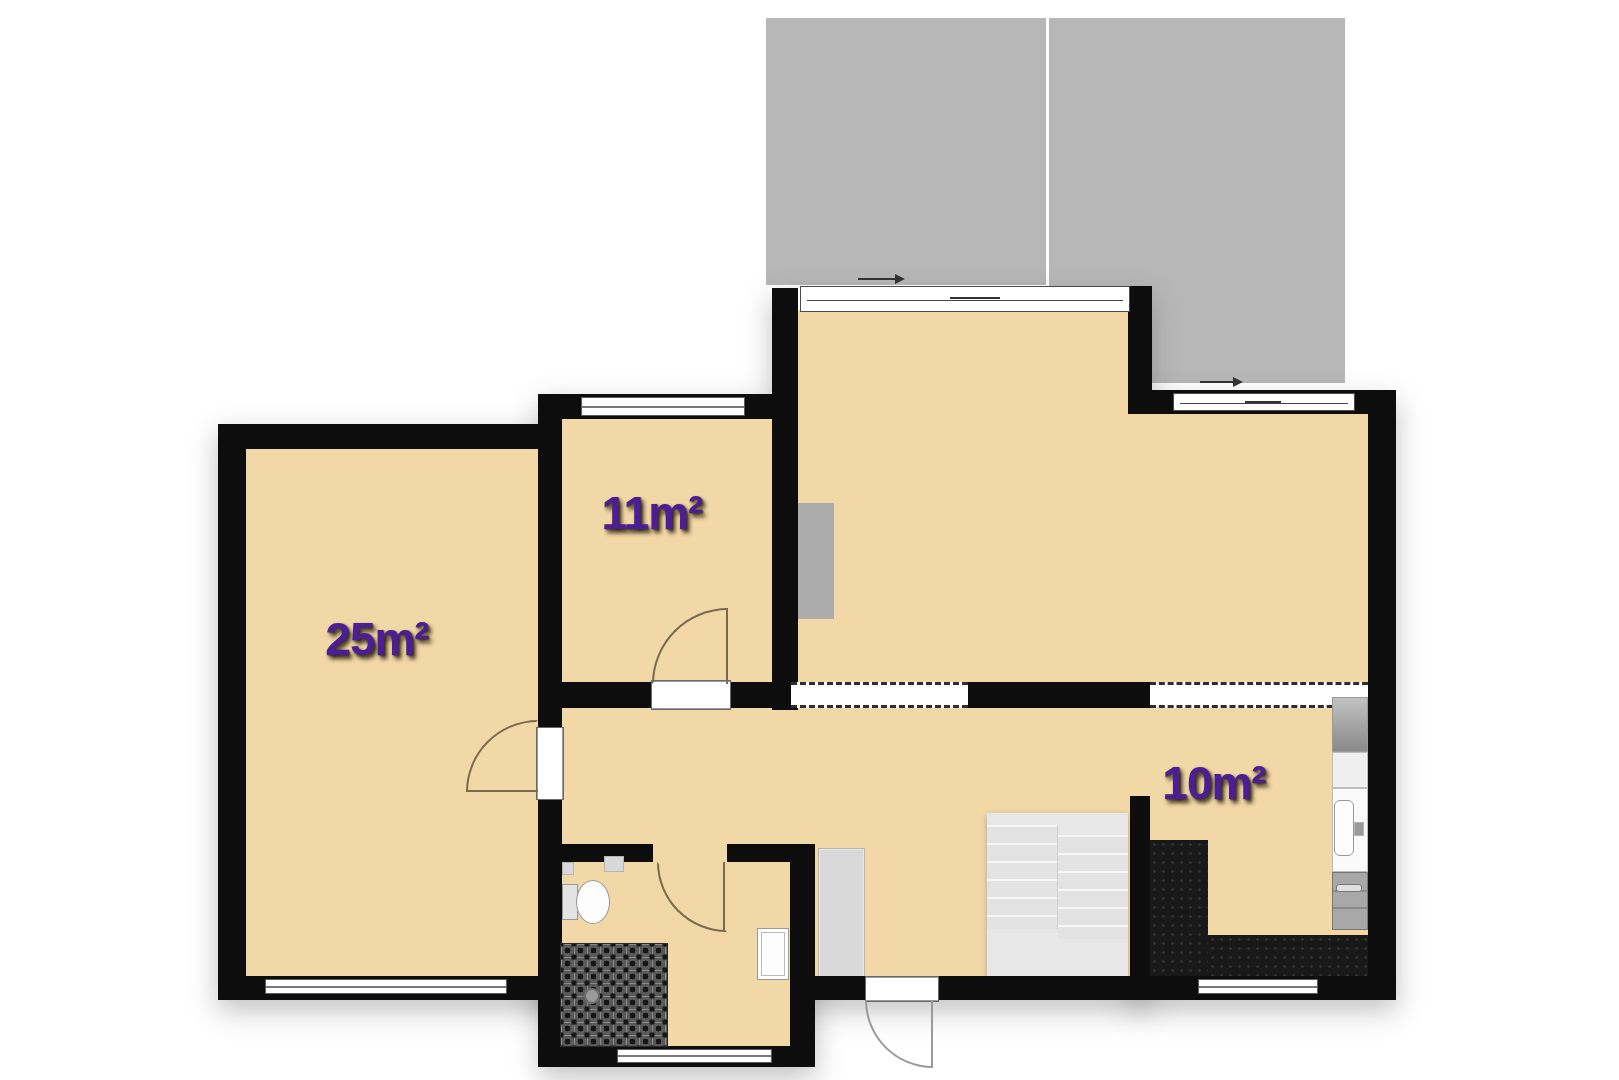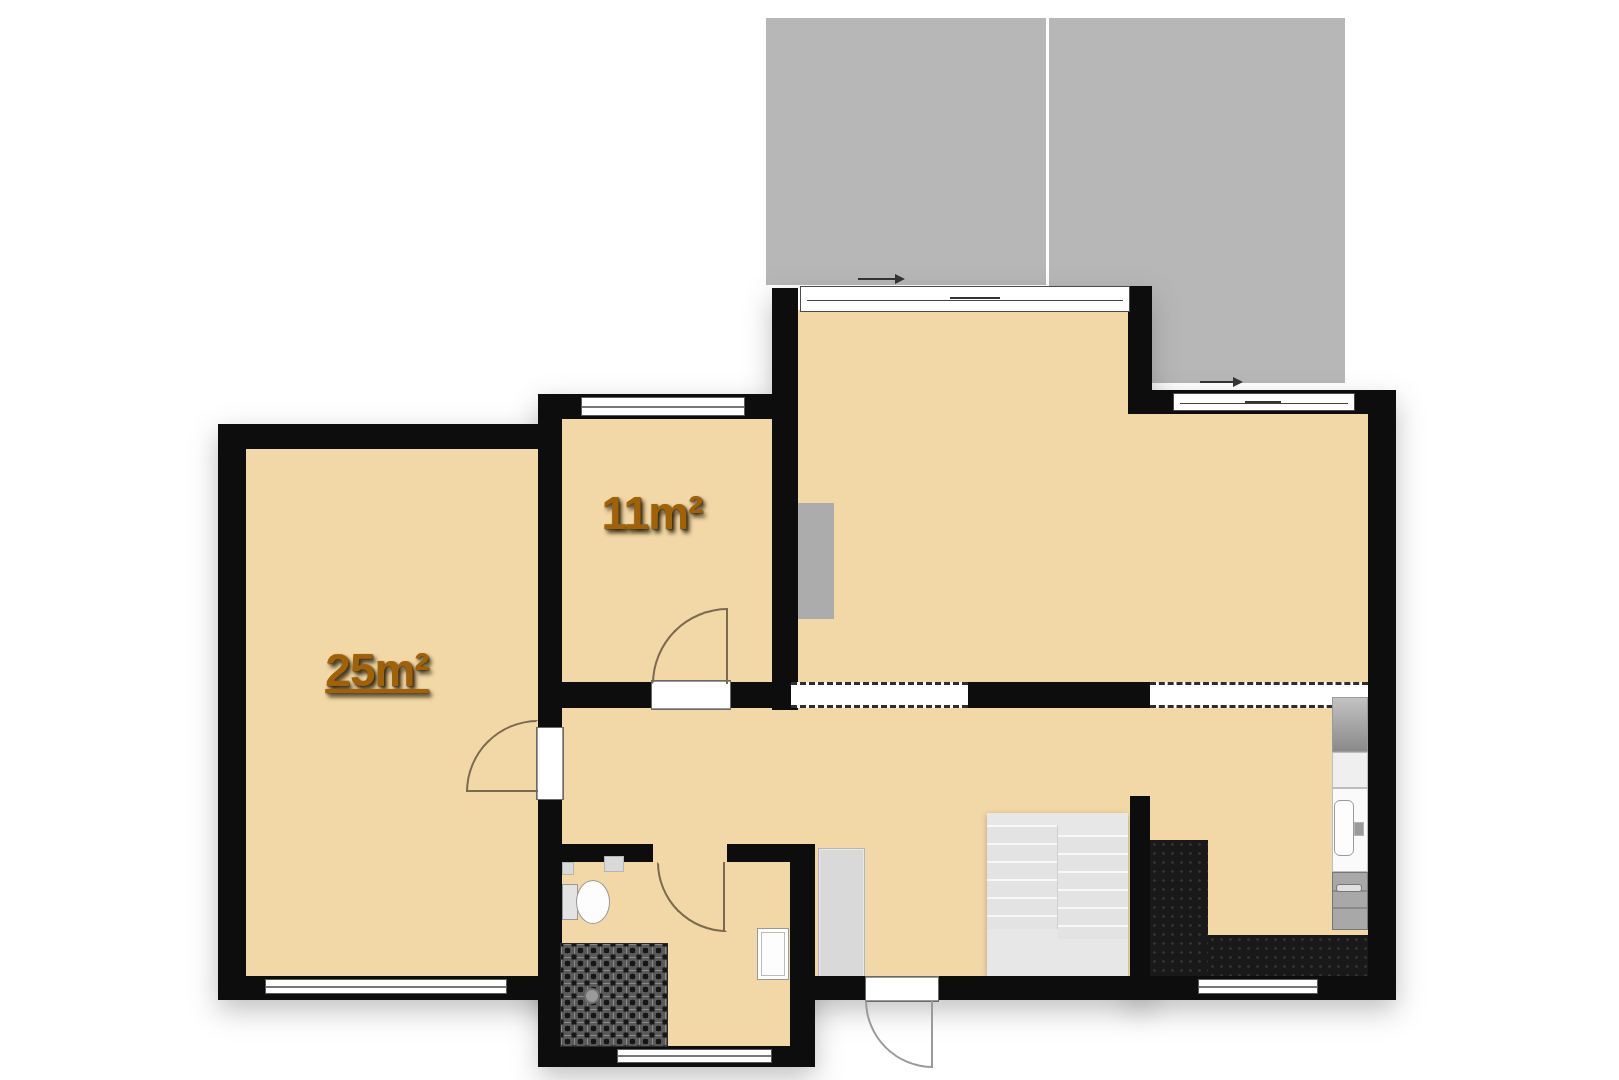--- a/index.html
+++ b/index.html
@@ -32,21 +32,21 @@
   .st-col{top:0;height:100%;background:repeating-linear-gradient(180deg,#f7f7f7 0 2px,#e3e3e3 2px 18px);}
   .darktile{background-color:#191919;background-image:radial-gradient(rgba(120,120,120,.28) 1px,transparent 1.6px);background-size:9px 9px;}
   .shower{background-color:#5a5a5a;
     background-image:radial-gradient(#161616 30%,transparent 34%),radial-gradient(#161616 30%,transparent 34%),
       linear-gradient(#8a8a8a 1px,transparent 1px),linear-gradient(90deg,#8a8a8a 1px,transparent 1px);
     background-size:13px 13px,13px 13px,13px 13px,13px 13px;background-position:0 0,6.5px 6.5px,0 0,0 0;
     border:1px solid #2a2a2a;}
   .drain{border-radius:50%;background:#9a9a9a;border:2px solid #6f6f6f;}
   .fixture{background:#d9d9d9;border:1px solid #b5b5b5;}
   .white-fix{background:#fdfdfd;border:1px solid #999;}
-  .room-label{color:#a16207;font-weight:900;font-size:46px;line-height:1;text-align:center;
+  .room-label{color:#4c1d95;font-weight:900;font-size:46px;line-height:1;text-align:center;
       letter-spacing:-1px;text-shadow:3px 4px 4px rgba(45,35,15,.9),1px 1px 2px rgba(45,35,15,.8);}
 </style>
 </head>
 <body>
 
 <div id="plan">
 
   <div class="terrace" style="left:766px;top:18px;width:280px;height:267px;"></div>
   <div class="terrace" style="left:1049px;top:18px;width:296px;height:365px;"></div>
 
@@ -134,16 +134,17 @@
 
   <div style="left:1332px;top:697px;width:36px;height:55px;background:linear-gradient(180deg,#c2c2c2,#8a8a8a);border:1px solid #9a9a9a;"></div>
   <div style="left:1332px;top:752px;width:36px;height:36px;background:#efefef;border:1px solid #bdbdbd;"></div>
   <div style="left:1332px;top:788px;width:36px;height:84px;background:#fafafa;border:1px solid #bdbdbd;"></div>
   <div class="white-fix" style="left:1334px;top:800px;width:20px;height:56px;border-radius:6px;"></div>
   <div class="fixture" style="left:1354px;top:822px;width:10px;height:14px;background:#9a9a9a;"></div>
   <div style="left:1332px;top:872px;width:36px;height:58px;background:#a8a8a8;border:1px solid #777;
        background-image:linear-gradient(180deg,transparent 30%,#8a8a8a 30%,#8a8a8a 34%,transparent 34%,transparent 60%,#8a8a8a 60%,#8a8a8a 64%,transparent 64%);"></div>
   <div style="left:1336px;top:884px;width:26px;height:8px;background:#e0e0e0;border:1px solid #777;border-radius:3px;"></div>
 
-  <div class="room-label" style="left:277px;top:647px;width:200px;text-decoration:underline;">25m²</div>
+  <div class="room-label" style="left:277px;top:616px;width:200px;">25m²</div>
   <div class="room-label" style="left:552px;top:490px;width:200px;">11m²</div>
+  <div class="room-label" style="left:1114px;top:760px;width:200px;">10m²</div>
 
 </div>
 
 </body></html>

